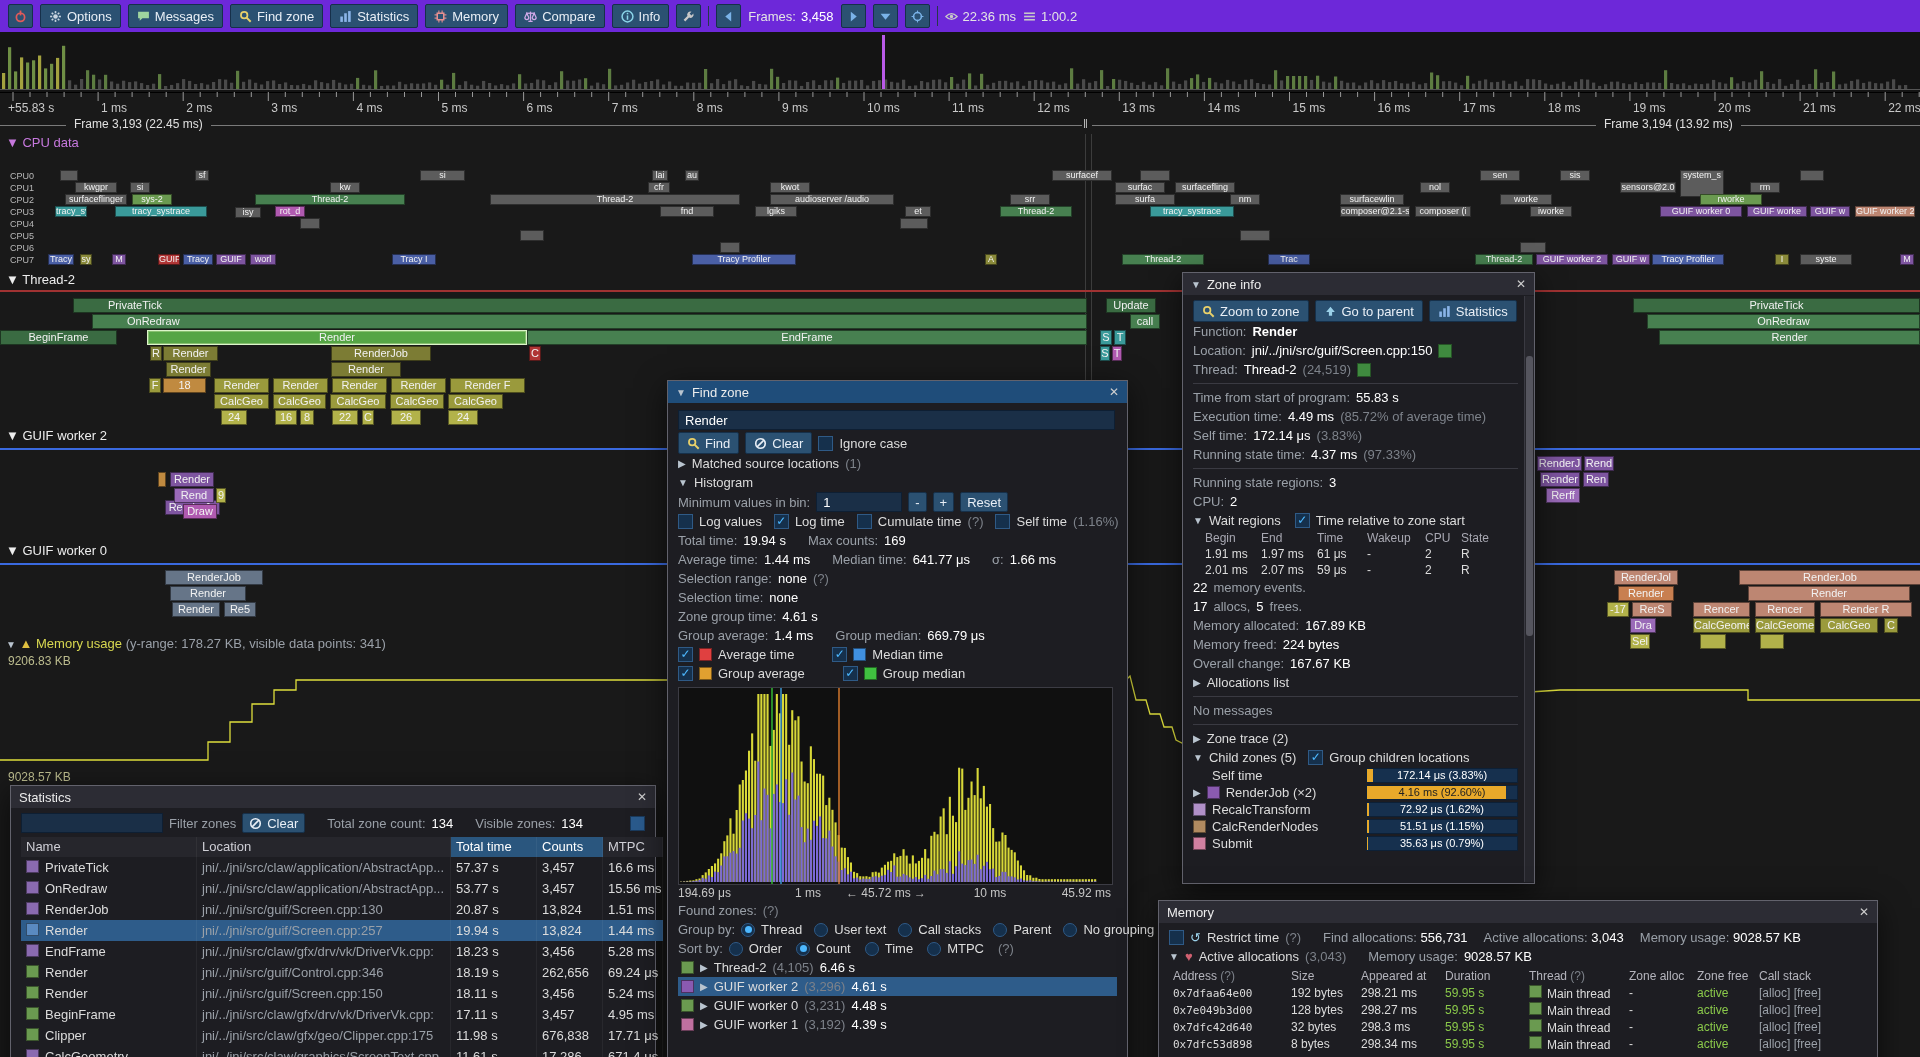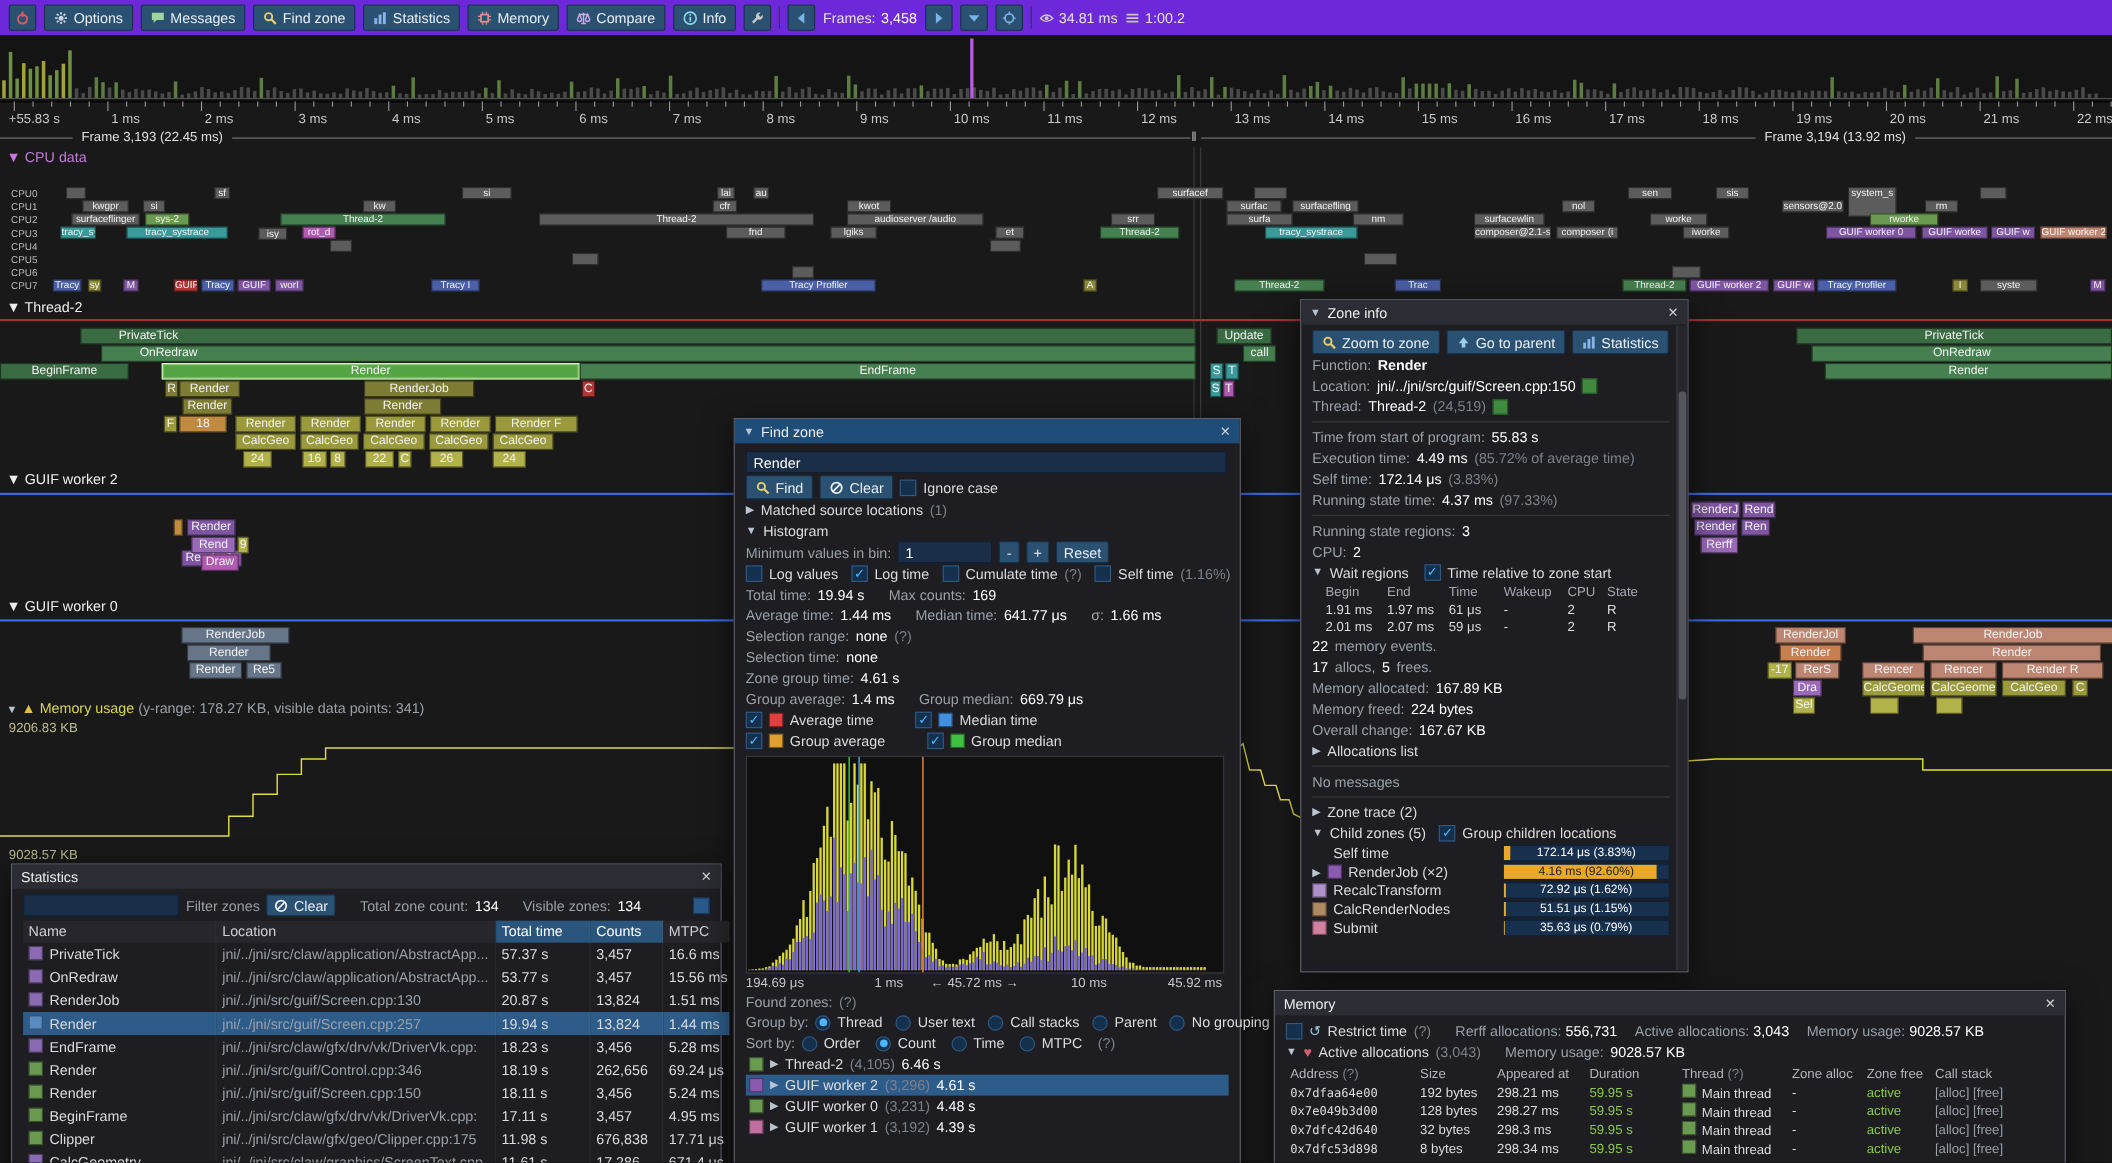--- a/index.html
+++ b/index.html
@@ -215,21 +215,21 @@
             <line x1="9" y1="6" x2="11.5" y2="6"></line>
           </g>
         </svg>
       </div>
       <div class="tsep"></div>
       <div class="tdisp">
         <svg width="13" height="13" viewBox="0 0 12 12">
           <path d="M0.8 6q5.2-5.4 10.4 0Q6 11.4 0.8 6z" fill="none" stroke="#c8c8c8" stroke-width="1.2"></path>
           <circle cx="6" cy="6" r="1.6" fill="#c8c8c8"></circle>
         </svg>
-        <span>34.81 ms</span>
+        <span>22.36 ms</span>
       </div>
       <div class="tdisp">
         <svg width="13" height="13" viewBox="0 0 12 12">
           <g stroke="#c8c8c8" stroke-width="1.5">
             <line x1="1" y1="3" x2="11" y2="3"></line>
             <line x1="1" y1="6" x2="11" y2="6"></line>
             <line x1="1" y1="9" x2="11" y2="9"></line>
           </g>
         </svg>
         <span>1:00.2</span>
@@ -721,21 +721,21 @@
       <div class="zone cpu-zone" style="left: 1620px; top: 182px; width: 56px; height: 11px; background: rgb(92, 92, 92);">sensors@2.0</div>
       <div class="zone cpu-zone" style="left: 1750px; top: 182px; width: 30px; height: 11px; background: rgb(92, 92, 92);">rm</div>
       <div class="cpu-label" style="top: 183px;">CPU1</div>
       <div class="zone cpu-zone" style="left: 65px; top: 194px; width: 62px; height: 11px; background: rgb(92, 92, 92);">surfaceflinger</div>
       <div class="zone cpu-zone" style="left: 132px; top: 194px; width: 40px; height: 11px; background: rgb(106, 154, 80);">sys-2</div>
       <div class="zone cpu-zone" style="left: 255px; top: 194px; width: 150px; height: 11px; background: rgb(71, 128, 80);">Thread-2</div>
       <div class="zone cpu-zone" style="left: 490px; top: 194px; width: 250px; height: 11px; background: rgb(92, 92, 92);">Thread-2</div>
       <div class="zone cpu-zone" style="left: 770px; top: 194px; width: 124px; height: 11px; background: rgb(92, 92, 92);">audioserver /audio</div>
       <div class="zone cpu-zone" style="left: 1010px; top: 194px; width: 40px; height: 11px; background: rgb(92, 92, 92);">srr</div>
       <div class="zone cpu-zone" style="left: 1115px; top: 194px; width: 60px; height: 11px; background: rgb(92, 92, 92);">surfa</div>
-      <div class="zone cpu-zone" style="left: 1230px; top: 194px; width: 46px; height: 11px; background: rgb(92, 92, 92);">nm</div>
+      <div class="zone cpu-zone" style="left: 1230px; top: 194px; width: 30px; height: 11px; background: rgb(92, 92, 92);">nm</div>
       <div class="zone cpu-zone" style="left: 1340px; top: 194px; width: 64px; height: 11px; background: rgb(92, 92, 92);">surfacewlin</div>
       <div class="zone cpu-zone" style="left: 1500px; top: 194px; width: 52px; height: 11px; background: rgb(92, 92, 92);">worke</div>
       <div class="zone cpu-zone" style="left: 1700px; top: 194px; width: 62px; height: 11px; background: rgb(106, 154, 80);">rworke</div>
       <div class="cpu-label" style="top: 195px;">CPU2</div>
       <div class="zone cpu-zone" style="left: 55px; top: 206px; width: 32px; height: 11px; background: rgb(58, 154, 154);">tracy_syn</div>
       <div class="zone cpu-zone" style="left: 115px; top: 206px; width: 92px; height: 11px; background: rgb(58, 154, 154);">tracy_systrace</div>
       <div class="zone cpu-zone" style="left: 275px; top: 206px; width: 30px; height: 11px; background: rgb(176, 90, 176);">rot_d</div>
       <div class="zone cpu-zone" style="left: 660px; top: 206px; width: 54px; height: 11px; background: rgb(92, 92, 92);">fnd</div>
       <div class="zone cpu-zone" style="left: 755px; top: 206px; width: 42px; height: 11px; background: rgb(92, 92, 92);">lgiks</div>
       <div class="zone cpu-zone" style="left: 1000px; top: 206px; width: 72px; height: 11px; background: rgb(71, 128, 80);">Thread-2</div>
@@ -1618,21 +1618,21 @@
     <div class="titlebar">
       <span>Memory</span>
       <span class="close">✕</span>
     </div>
     <div class="wbody">
       <div class="row">
         <span class="cb"></span>
         <span style="color:#9ad0e8">↺</span>
         <span>Restrict time</span>
         <span class="faint">(?)</span>
-        <span id="mem-totals"><span class="dim gap">Rerff allocations:</span><span class="val"> 556,731</span><span class="dim gap">Active allocations:</span><span class="val"> 3,043</span><span class="dim gap">Memory usage:</span><span class="val"> 9028.57 KB</span></span>
+        <span id="mem-totals"><span class="dim gap">Find allocations:</span><span class="val"> 556,731</span><span class="dim gap">Active allocations:</span><span class="val"> 3,043</span><span class="dim gap">Memory usage:</span><span class="val"> 9028.57 KB</span></span>
       </div>
       <div class="row">
         <span class="tri">▼</span>
         <span style="color:#d06070">♥</span>
         <span>Active allocations</span>
         <span class="faint">(3,043)</span>
         <span class="dim gap">Memory usage:</span>
         <span class="val">9028.57 KB</span>
       </div>
       <div id="mem-table">

